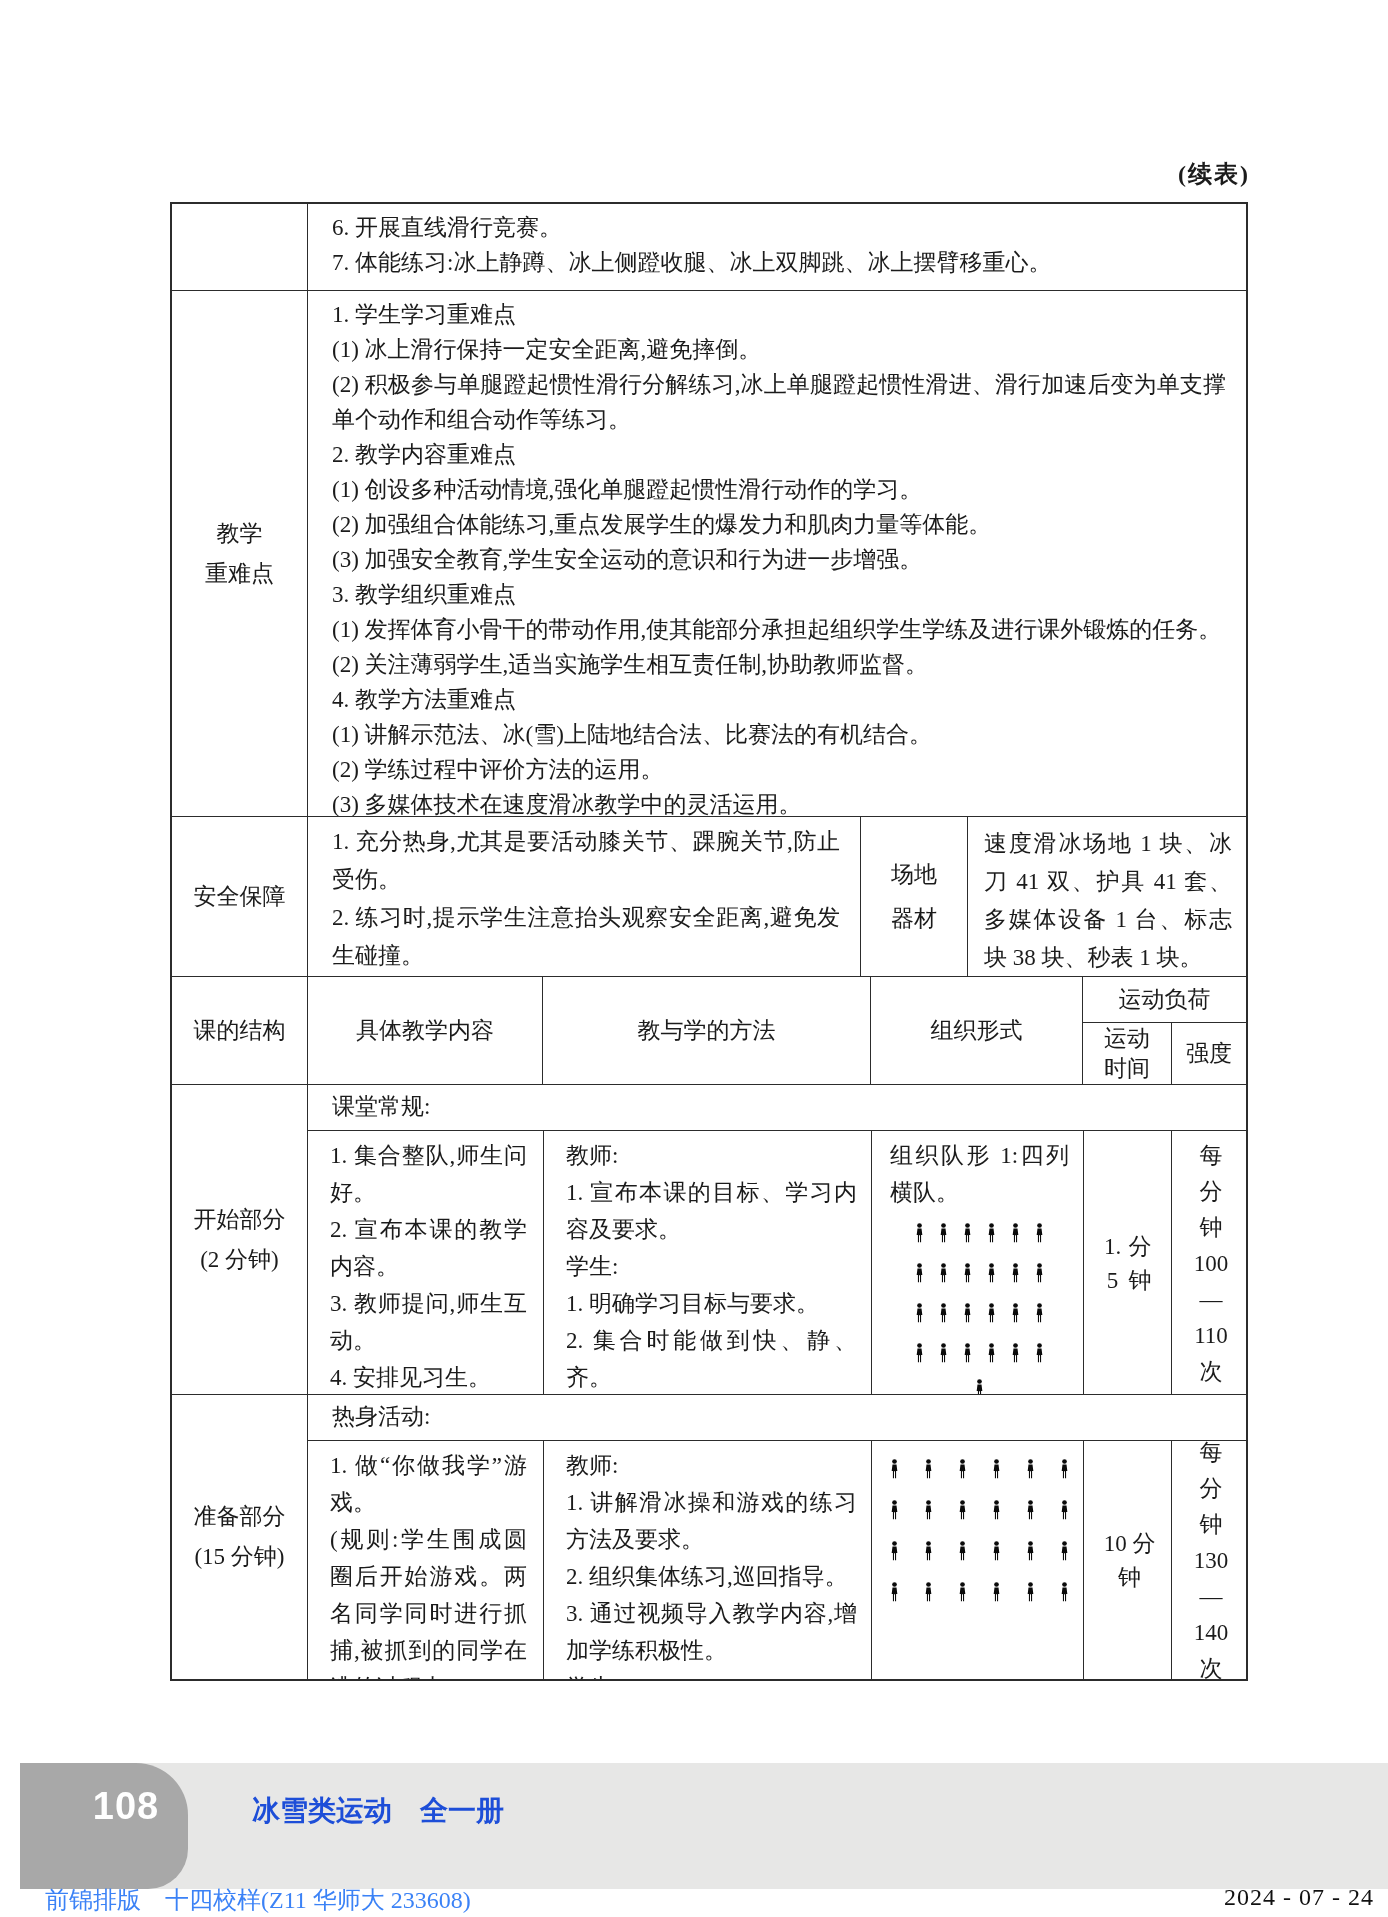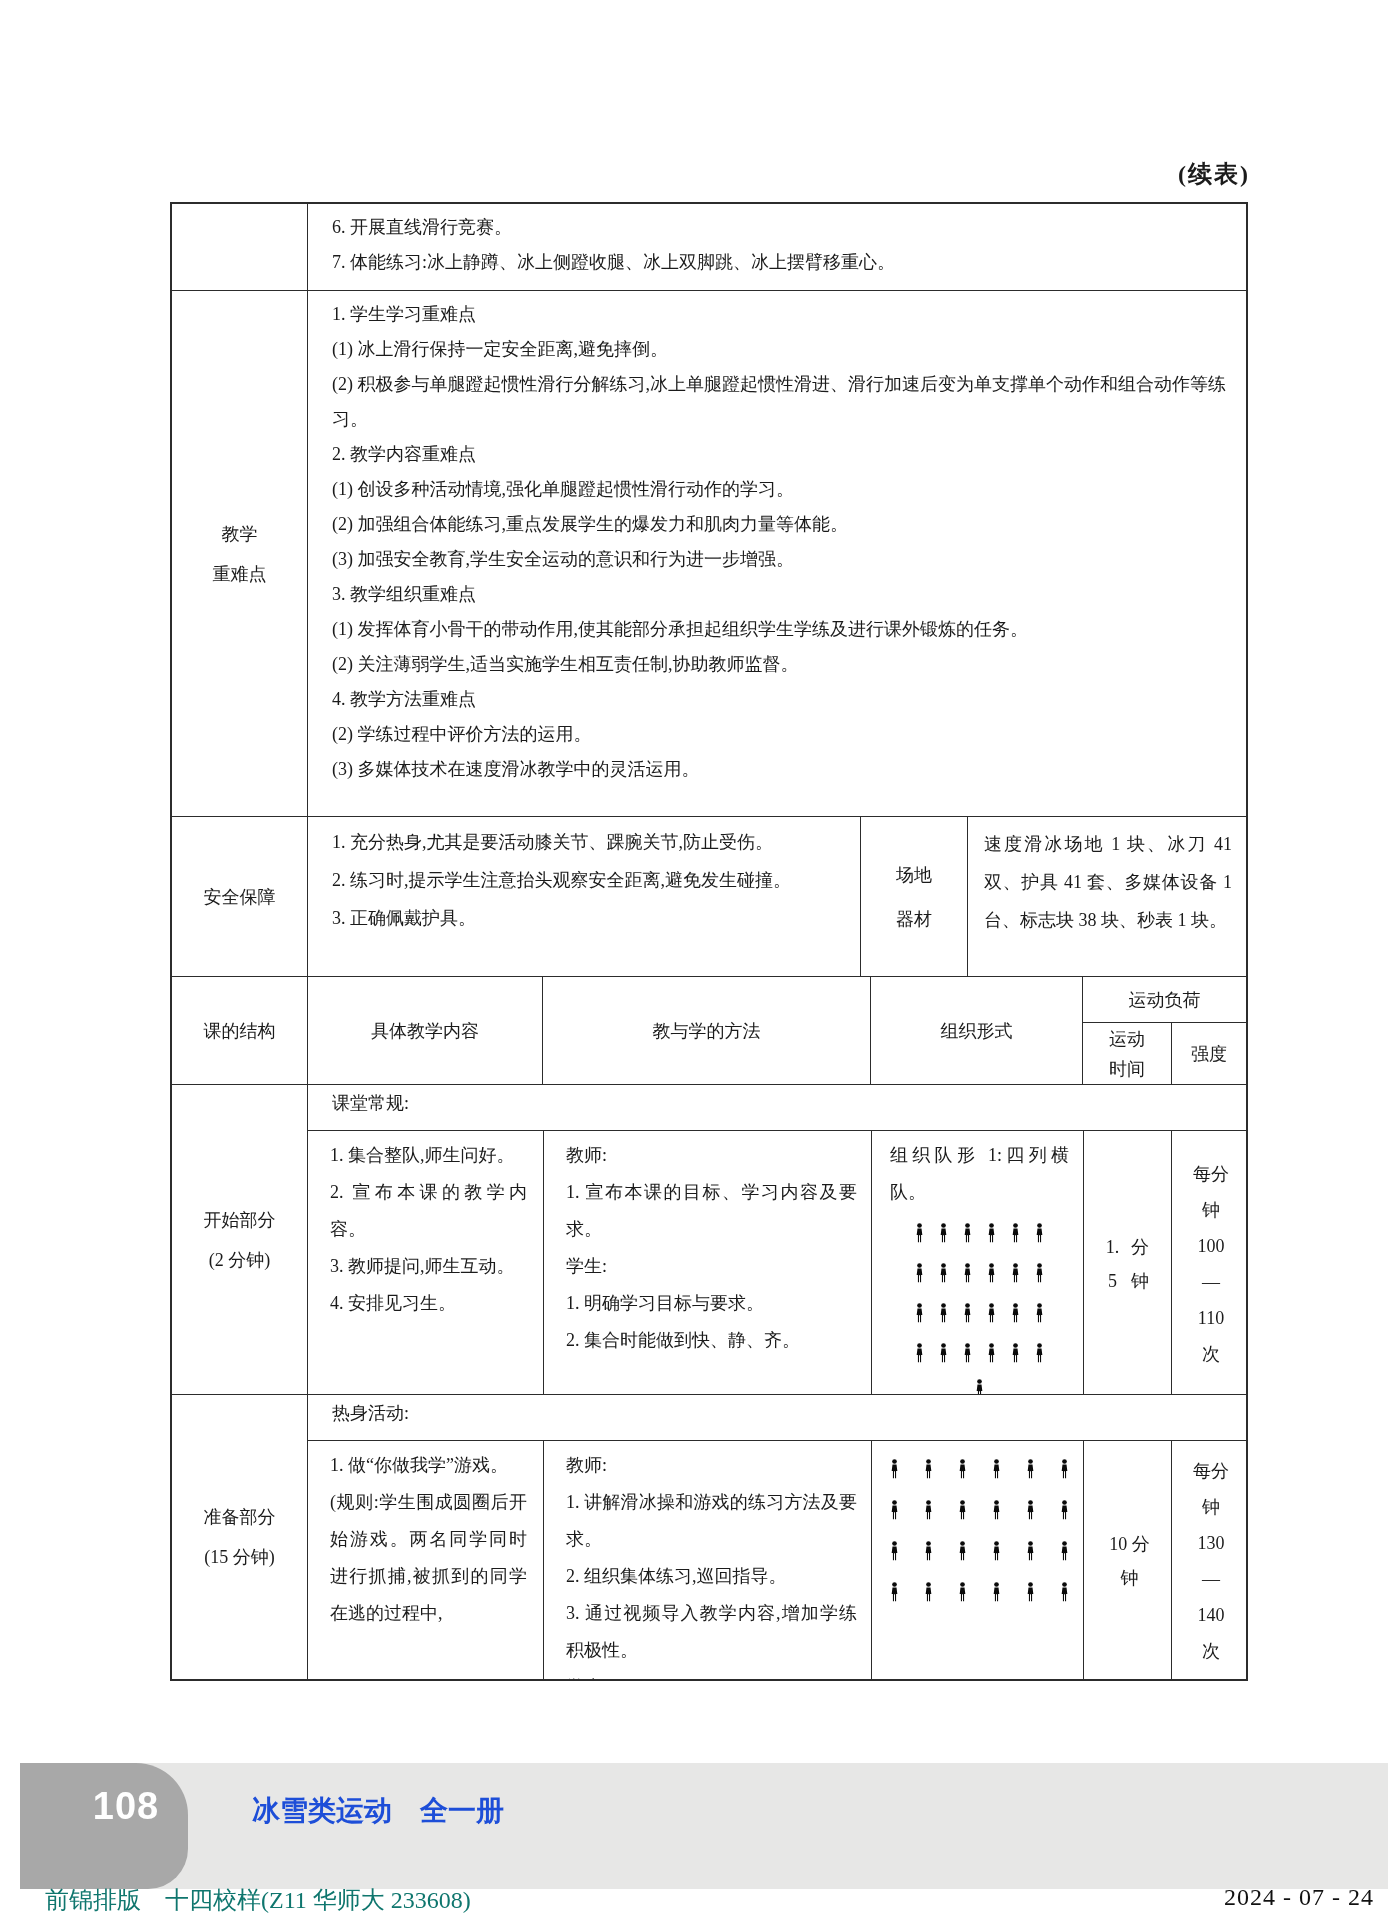--- a/index.html
+++ b/index.html
@@ -9,21 +9,21 @@
     font-family:"Liberation Serif","DejaVu Serif",serif;
     color:#1b1b1b;
   }
   .page { position:absolute; inset:0; width:1388px; height:1917px; background:#fff; overflow:hidden; }
 
   .continued { position:absolute; top:158px; left:1098px; width:152px;
     font-size:24px; font-weight:bold; letter-spacing:2px; text-align:right; }
 
   
   .table { position:absolute; left:170px; top:202px; width:1078px;
-    border:2px solid #2c2c2c; font-size:18px; }
+    border:2px solid #2c2c2c; font-size:23px; }
   .trow { display:flex; align-items:stretch; overflow:hidden; }
   .trow + .trow { border-top:1px solid #2c2c2c; }
   .cell { overflow:hidden; }
   .cell + .cell, .bordered-left { border-left:1px solid #2c2c2c; }
 
   .label-col { width:135px; flex:0 0 135px; display:flex; flex-direction:column;
     justify-content:center; align-items:center; text-align:center; line-height:40px; }
   .w-content { width:235px; flex:0 0 235px; }
   .w-methods { width:328px; flex:0 0 328px; }
   .w-org     { width:212px; flex:0 0 212px; }
@@ -86,21 +86,21 @@
   .footer-band { position:absolute; left:20px; top:1763px; width:1368px; height:126px;
     background:#e7e7e6; }
   .page-badge { position:absolute; left:20px; top:1763px; width:168px; height:126px;
     background:#a8a8a8; border-radius:0 52px 40px 0; color:#ffffff;
     font-family:"Liberation Sans","DejaVu Sans",sans-serif; font-weight:bold;
     font-size:38px; display:flex; justify-content:center; align-items:flex-start;
     padding-top:22px; letter-spacing:1px;padding-left:44px; }
   .book-title { position:absolute; left:252px; top:1792px;
     font-family:"Liberation Sans","DejaVu Sans",sans-serif; font-weight:bold;
     font-size:28px; color:#1d4ed8; }
-  .imprint { position:absolute; left:45px; top:1884px; font-size:24px; color:#0f766e; }
+  .imprint { position:absolute; left:45px; top:1884px; font-size:24px; color:#3b82f6; }
   .proof-date { position:absolute; right:14px; top:1884px; font-size:24px; color:#111;
     letter-spacing:1px; }
 </style>
 </head>
 <body>
 
 <div class="page">
 
   <div class="continued">(续表)</div>
 
@@ -124,20 +124,21 @@
           <div class="line">(1) 冰上滑行保持一定安全距离,避免摔倒。</div>
           <div class="line">(2) 积极参与单腿蹬起惯性滑行分解练习,冰上单腿蹬起惯性滑进、滑行加速后变为单支撑单个动作和组合动作等练习。</div>
           <div class="line">2. 教学内容重难点</div>
           <div class="line">(1) 创设多种活动情境,强化单腿蹬起惯性滑行动作的学习。</div>
           <div class="line">(2) 加强组合体能练习,重点发展学生的爆发力和肌肉力量等体能。</div>
           <div class="line">(3) 加强安全教育,学生安全运动的意识和行为进一步增强。</div>
           <div class="line">3. 教学组织重难点</div>
           <div class="line">(1) 发挥体育小骨干的带动作用,使其能部分承担起组织学生学练及进行课外锻炼的任务。</div>
           <div class="line">(2) 关注薄弱学生,适当实施学生相互责任制,协助教师监督。</div>
           <div class="line">4. 教学方法重难点</div>
+          <div class="line">(1) 讲解示范法、冰(雪)上陆地结合法、比赛法的有机结合。</div>
           <div class="line">(2) 学练过程中评价方法的运用。</div>
           <div class="line">(3) 多媒体技术在速度滑冰教学中的灵活运用。</div>
         </div>
     </div>
 
     <div class="trow r3">
       <div class="cell label-col">
         <span>安全保障</span>
       </div>
       <div class="cell w-safety pad">

